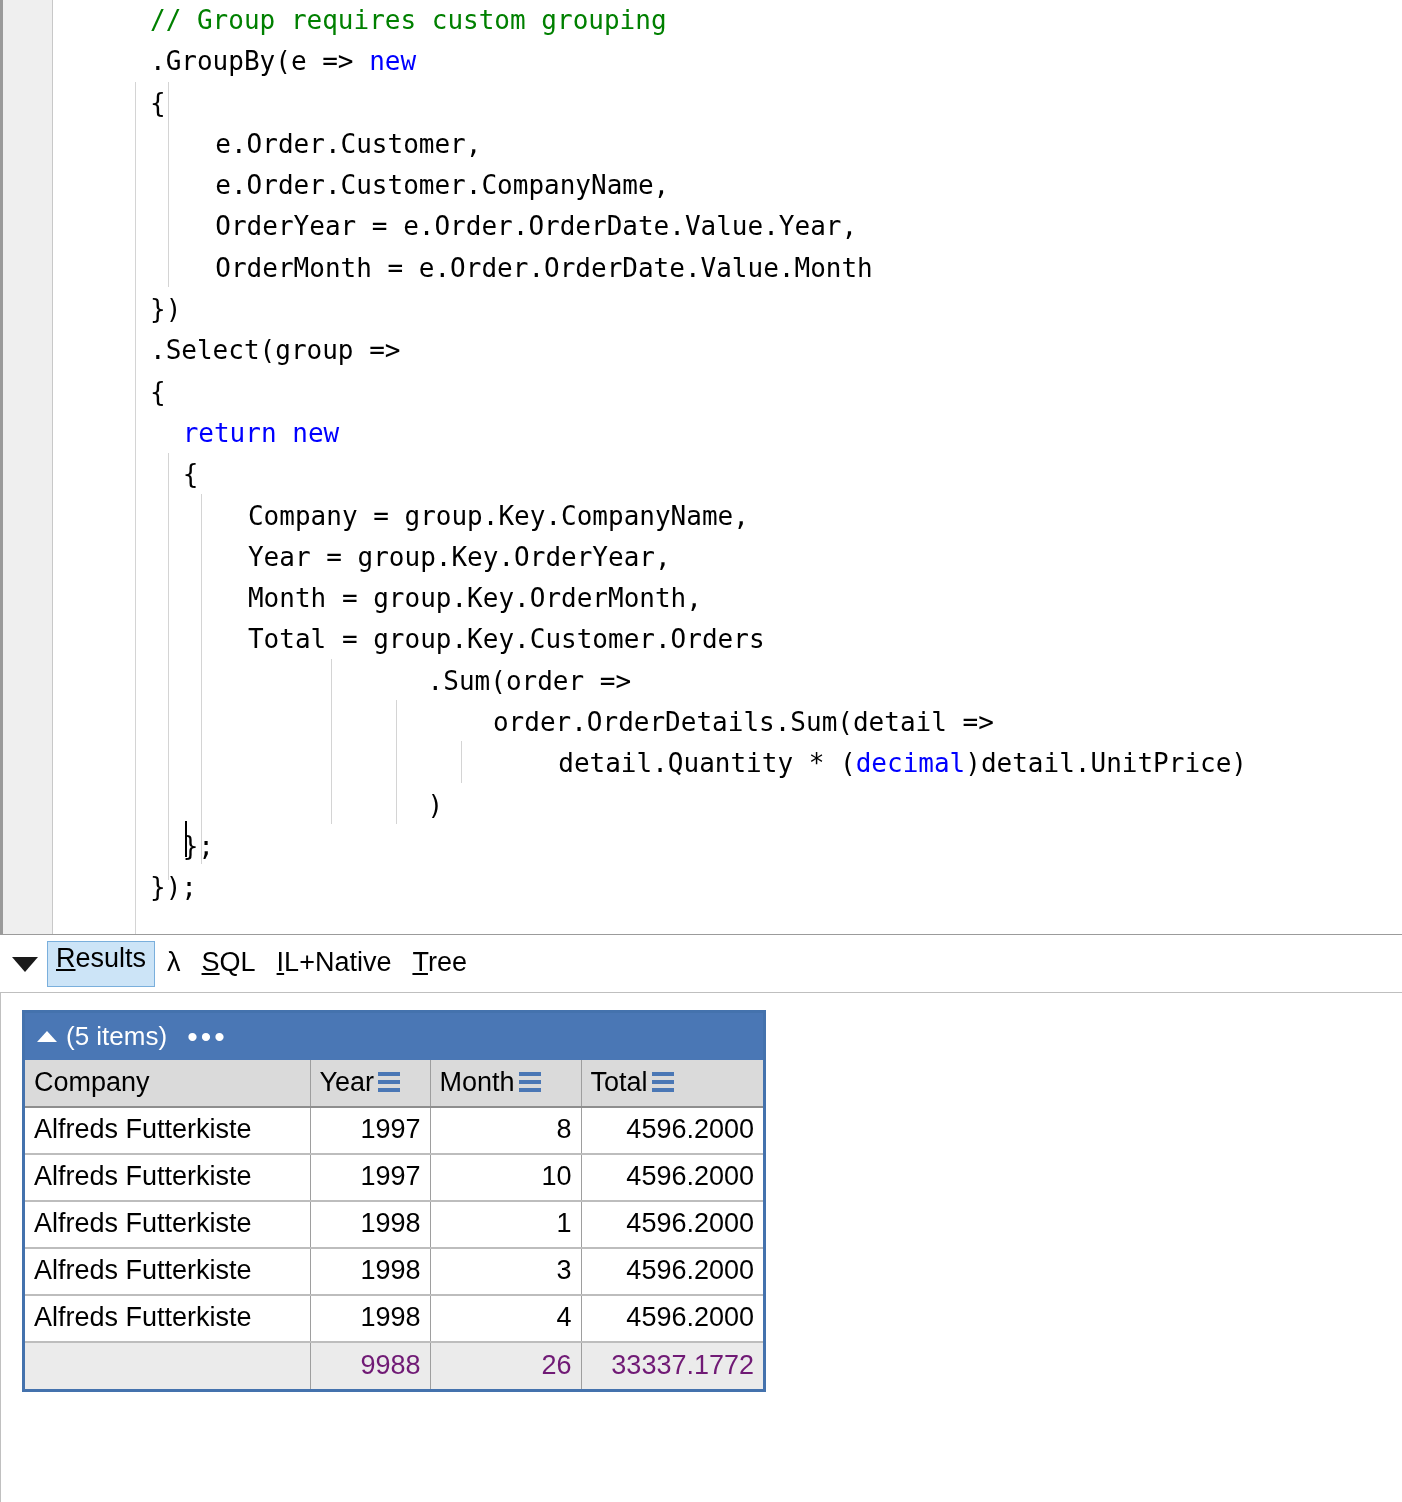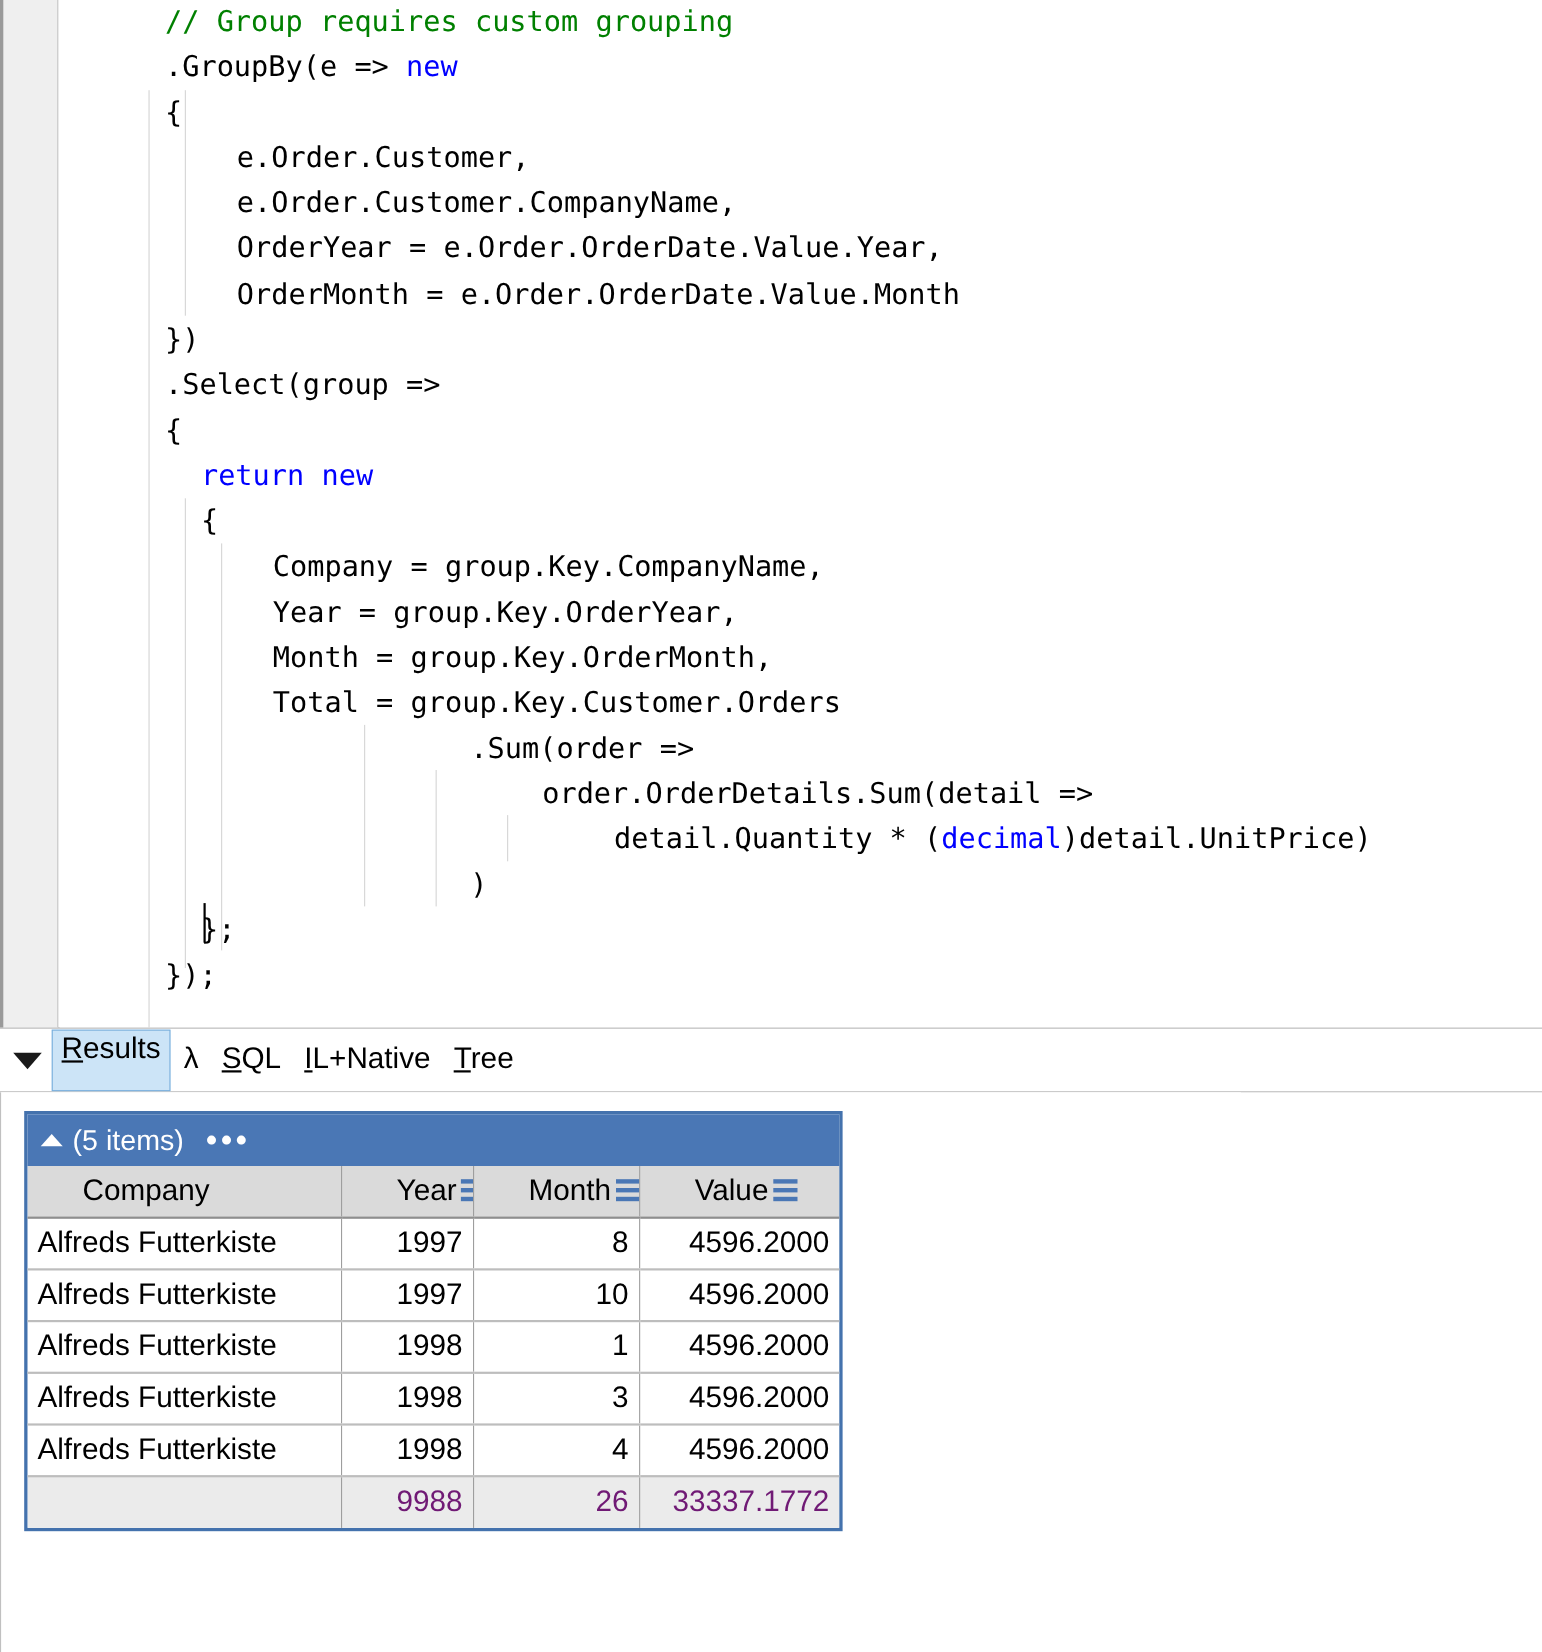--- a/index.html
+++ b/index.html
@@ -99,21 +99,21 @@
     color: #000000;
     padding: 3px 9px 5px 9px;
     margin-right: 3px;
     cursor: pointer;
     white-space: nowrap;
     line-height: 1.1;
   }
   .tab.sel {
     background: #cce4f7;
     border: 1px solid #7aafdc;
-    padding: 2px 8px 22px 8px;
+    padding: 2px 8px 12px 8px;
   }
   .tab u { text-decoration: underline; text-underline-offset: 2px; }
 
   
   .results-panel {
     position: absolute;
     left: 0; top: 993px;
     width: 1128px;
     height: 509px;
     background: #ffffff;
@@ -185,21 +185,20 @@
   }
   .col-company { width: 285px; }
   .col-year    { width: 120px; }
   .col-month   { width: 151px; }
   .col-total   { width: 182px; }
 
   .th-inner {
     display: flex;
     align-items: center;
     justify-content: flex-start;
-    margin-left: 41px;
   }
   .th-inner .lbl { margin-right: 4px; }
   .hamburger {
     display: inline-block;
     width: 22px;
     cursor: pointer;
     flex: 0 0 auto;
   }
   .hamburger i {
     display: block;
@@ -291,21 +290,21 @@
                 <span class="lbl">Month</span>
                 <span class="hamburger">
                   <i></i>
                   <i></i>
                   <i></i>
                 </span>
               </div>
             </th>
             <th>
               <div class="th-inner">
-                <span class="lbl">Value</span>
+                <span class="lbl">Total</span>
                 <span class="hamburger">
                   <i></i>
                   <i></i>
                   <i></i>
                 </span>
               </div>
             </th>
           </tr>
       </thead>
       <tbody id="table-body">

